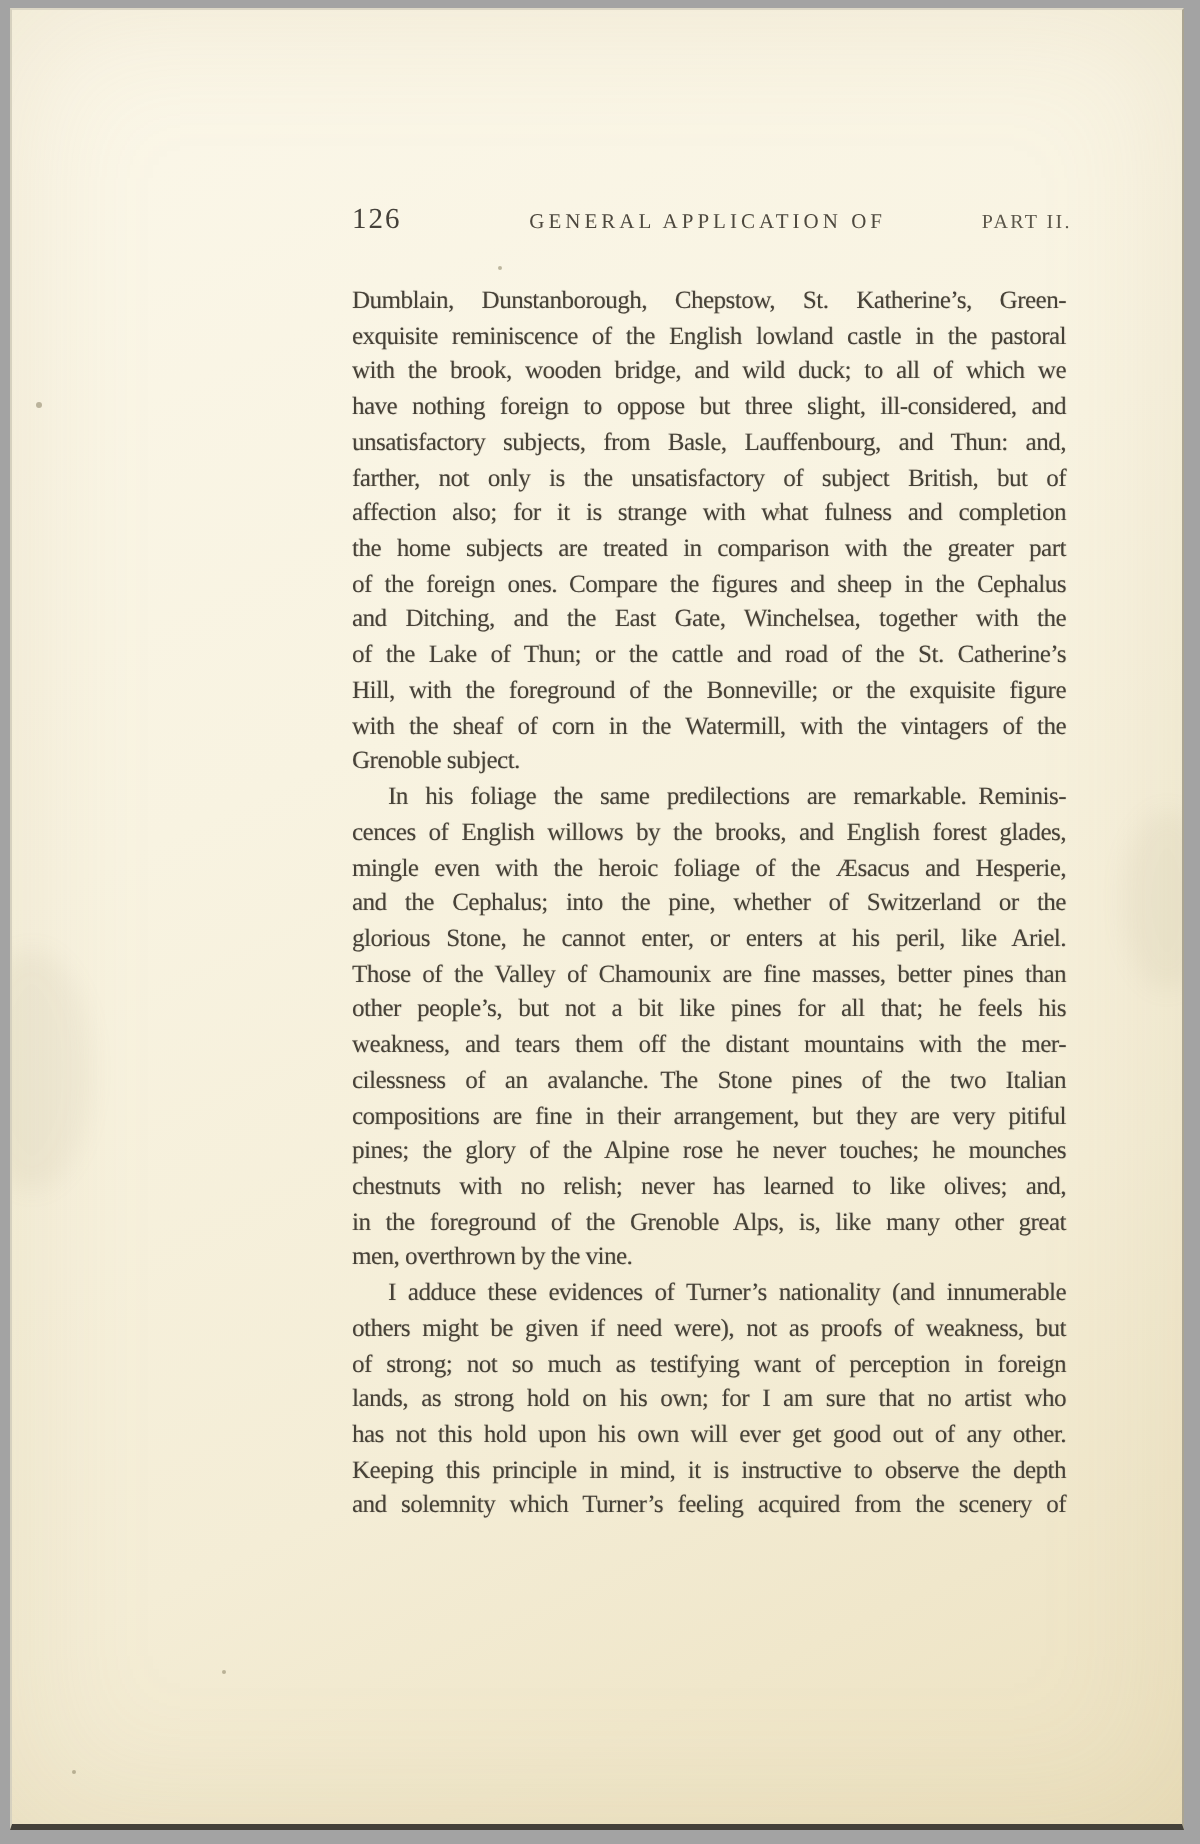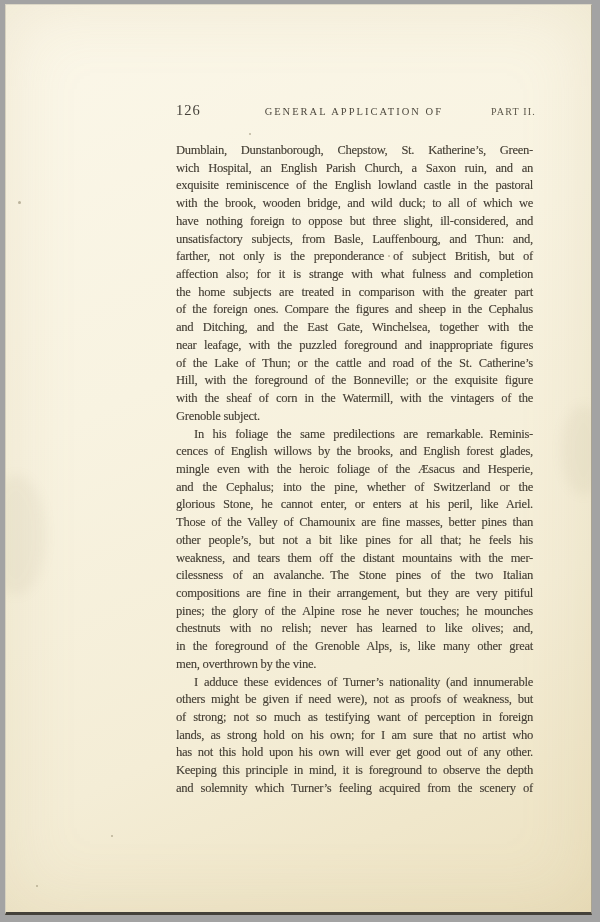--- a/index.html
+++ b/index.html
@@ -102,31 +102,29 @@
 
     <div class="running-head">
       <span class="page-number">126</span>
       <span class="running-title">GENERAL APPLICATION OF</span>
       <span class="part-label">PART II.</span>
     </div>
 
     <div class="page-text">
         <div>
           <div class="line">Dumblain, Dunstanborough, Chepstow, St. Katherine’s, Green-</div>
-          <div class="line">wich Hospital, an English Parish Church, a Saxon ruin, and an</div>
           <div class="line">exquisite reminiscence of the English lowland castle in the pastoral</div>
           <div class="line">with the brook, wooden bridge, and wild duck; to all of which we</div>
           <div class="line">have nothing foreign to oppose but three slight, ill-considered, and</div>
           <div class="line">unsatisfactory subjects, from Basle, Lauffenbourg, and Thun: and,</div>
-          <div class="line">farther, not only is the preponderance of subject British, but of</div>
+          <div class="line">farther, not only is the unsatisfactory of subject British, but of</div>
           <div class="line">affection also; for it is strange with what fulness and completion</div>
           <div class="line">the home subjects are treated in comparison with the greater part</div>
           <div class="line">of the foreign ones. Compare the figures and sheep in the Cephalus</div>
           <div class="line">and Ditching, and the East Gate, Winchelsea, together with the</div>
-          <div class="line">near leafage, with the puzzled foreground and inappropriate figures</div>
           <div class="line">of the Lake of Thun; or the cattle and road of the St. Catherine’s</div>
           <div class="line">Hill, with the foreground of the Bonneville; or the exquisite figure</div>
           <div class="line">with the sheaf of corn in the Watermill, with the vintagers of the</div>
           <div class="line flush">Grenoble subject.</div>
         </div>
         <div>
           <div class="line indent">In his foliage the same predilections are remarkable. Reminis-</div>
           <div class="line">cences of English willows by the brooks, and English forest glades,</div>
           <div class="line">mingle even with the heroic foliage of the Æsacus and Hesperie,</div>
           <div class="line">and the Cephalus; into the pine, whether of Switzerland or the</div>
@@ -140,21 +138,21 @@
           <div class="line">chestnuts with no relish; never has learned to like olives; and,</div>
           <div class="line">in the foreground of the Grenoble Alps, is, like many other great</div>
           <div class="line flush">men, overthrown by the vine.</div>
         </div>
         <div>
           <div class="line indent">I adduce these evidences of Turner’s nationality (and innumerable</div>
           <div class="line">others might be given if need were), not as proofs of weakness, but</div>
           <div class="line">of strong; not so much as testifying want of perception in foreign</div>
           <div class="line">lands, as strong hold on his own; for I am sure that no artist who</div>
           <div class="line">has not this hold upon his own will ever get good out of any other.</div>
-          <div class="line">Keeping this principle in mind, it is foreground to observe the depth</div>
+          <div class="line">Keeping this principle in mind, it is instructive to observe the depth</div>
           <div class="line">and solemnity which Turner’s feeling acquired from the scenery of</div>
         </div>
       </div>
 
     <div class="speck" style="left:243px; top:128px; width:2px; height:2px;"></div>
     <div class="speck" style="left:12px; top:196px; width:3px; height:3px;"></div>
     <div class="speck" style="left:382px; top:250px; width:2px; height:2px;"></div>
     <div class="speck" style="left:105px; top:830px; width:2px; height:2px;"></div>
     <div class="speck" style="left:30px; top:880px; width:2px; height:2px;"></div>
     <div class="smudge" style="left:-20px; top:470px; width:60px; height:120px;"></div>

